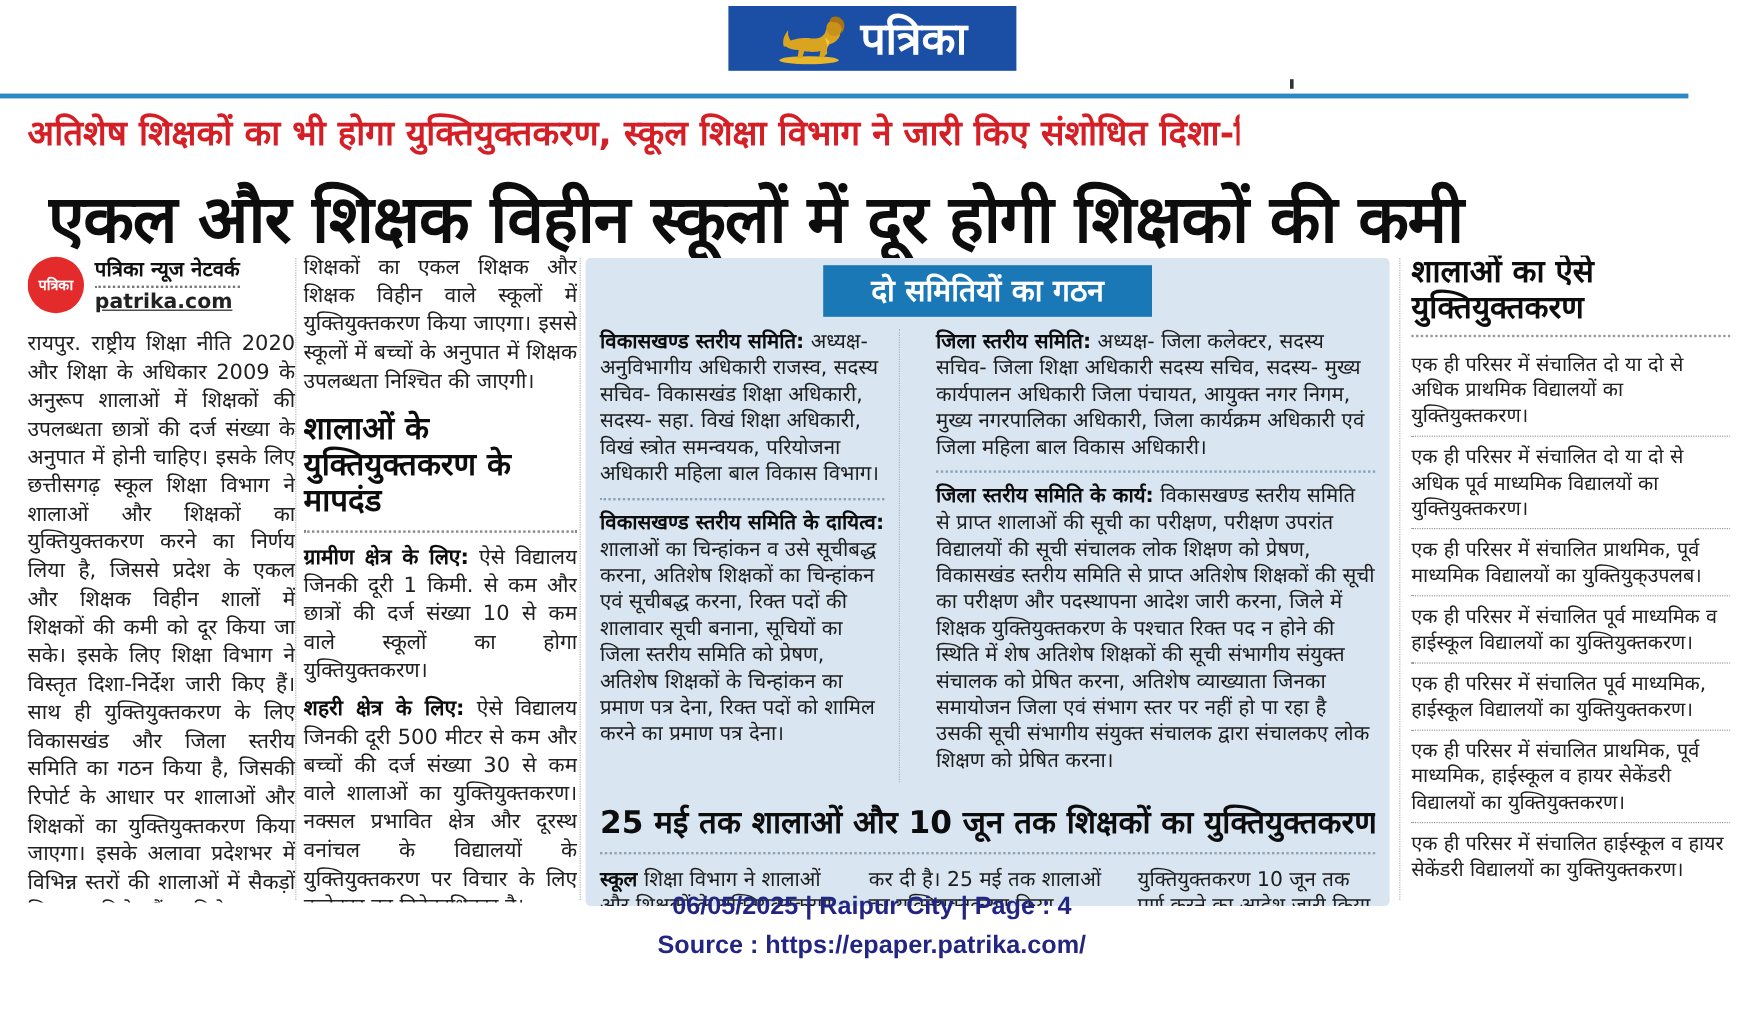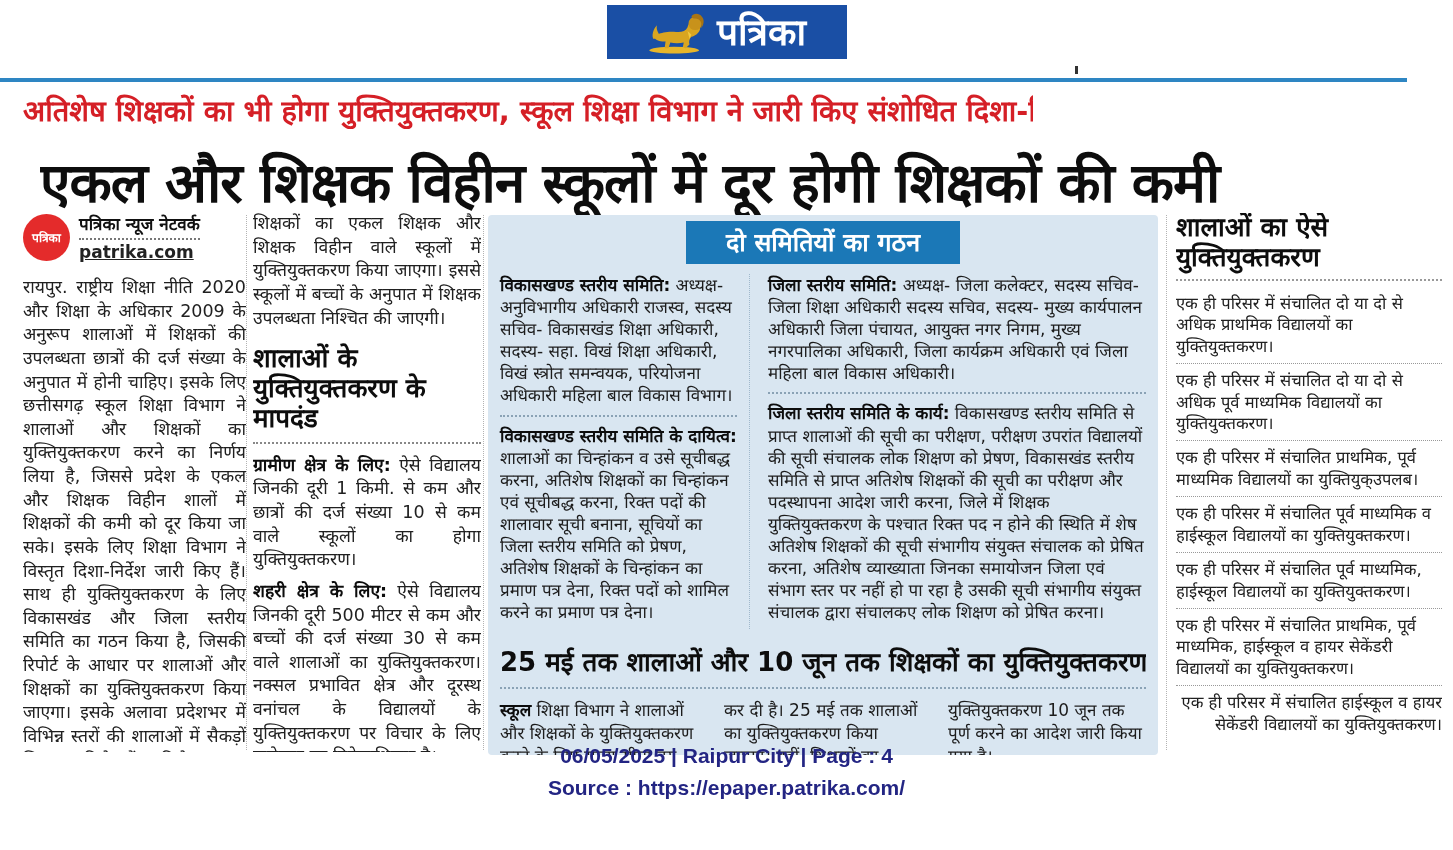--- a/index.html
+++ b/index.html
@@ -40,37 +40,37 @@
   .subhead{font-size:26px;line-height:1.15;font-weight:bold;color:#0d0d0d;margin:10px 0 8px 0;}
   .col2 .subhead{border-bottom:2px dotted #888;padding-bottom:8px;margin:14px 0 10px 0;}
   .lead{font-weight:bold;color:#0d0d0d;}
 
   
   .infobox{position:absolute;left:488px;top:215px;width:670px;height:540px;
     background:#d9e6f1;border-radius:4px;box-sizing:border-box;padding:6px 12px 10px 12px;overflow:hidden;}
   .infobox-title{text-align:center;margin-bottom:10px;}
   .infobox-title span{display:inline-block;background:#1b78b7;color:#fff;font-size:25px;
     font-weight:bold;padding:3px 40px 6px 40px;}
-  .infobox-cols{display:flex;gap:4px;}
+  .infobox-cols{display:flex;gap:16px;}
   .ib-left{width:250px;flex:0 0 auto;box-sizing:border-box;padding-right:12px;
     border-right:1px dotted #9fb8cc;}
   .ib-right{flex:1;padding-left:14px;}
   .infobox p{font-size:17px;line-height:1.3;margin:0 0 6px 0;}
   .dotted{border:none;border-top:2px dotted #8aa2b5;margin:8px 0;}
   .infobox-bottom{margin-top:14px;}
   .infobox-bottom h3{margin:0;text-align:center;font-size:26px;font-weight:bold;color:#0d0d0d;
     border-bottom:2px dotted #8aa2b5;padding-bottom:8px;white-space:nowrap;overflow:hidden;}
   .ib-bottom-cols{display:flex;gap:26px;margin-top:10px;}
   .ib-bottom-cols p{flex:1;margin:0;font-size:17px;line-height:1.35;}
 
   
   .rightcol{position:absolute;left:1176px;top:213px;width:266px;height:545px;overflow:hidden;}
   .rightcol .subhead{margin:0 0 6px 0;border-bottom:2px dotted #999;padding-bottom:6px;}
   .r-item{font-size:16.5px;line-height:1.3;padding:6px 0;border-bottom:1px dotted #999;color:#202020;}
-  .r-item:last-child{border-bottom:none;text-align:right;}
+  .r-item:last-child{border-bottom:none;}
 
   
   .footer{position:absolute;top:740px;left:0;width:100%;text-align:center;color:#232583;
     font-family:"Liberation Sans","DejaVu Sans",sans-serif;font-weight:bold;font-size:21px;line-height:1.5;}
 </style>
 </head>
 <body>
 
 <div class="page">
 

